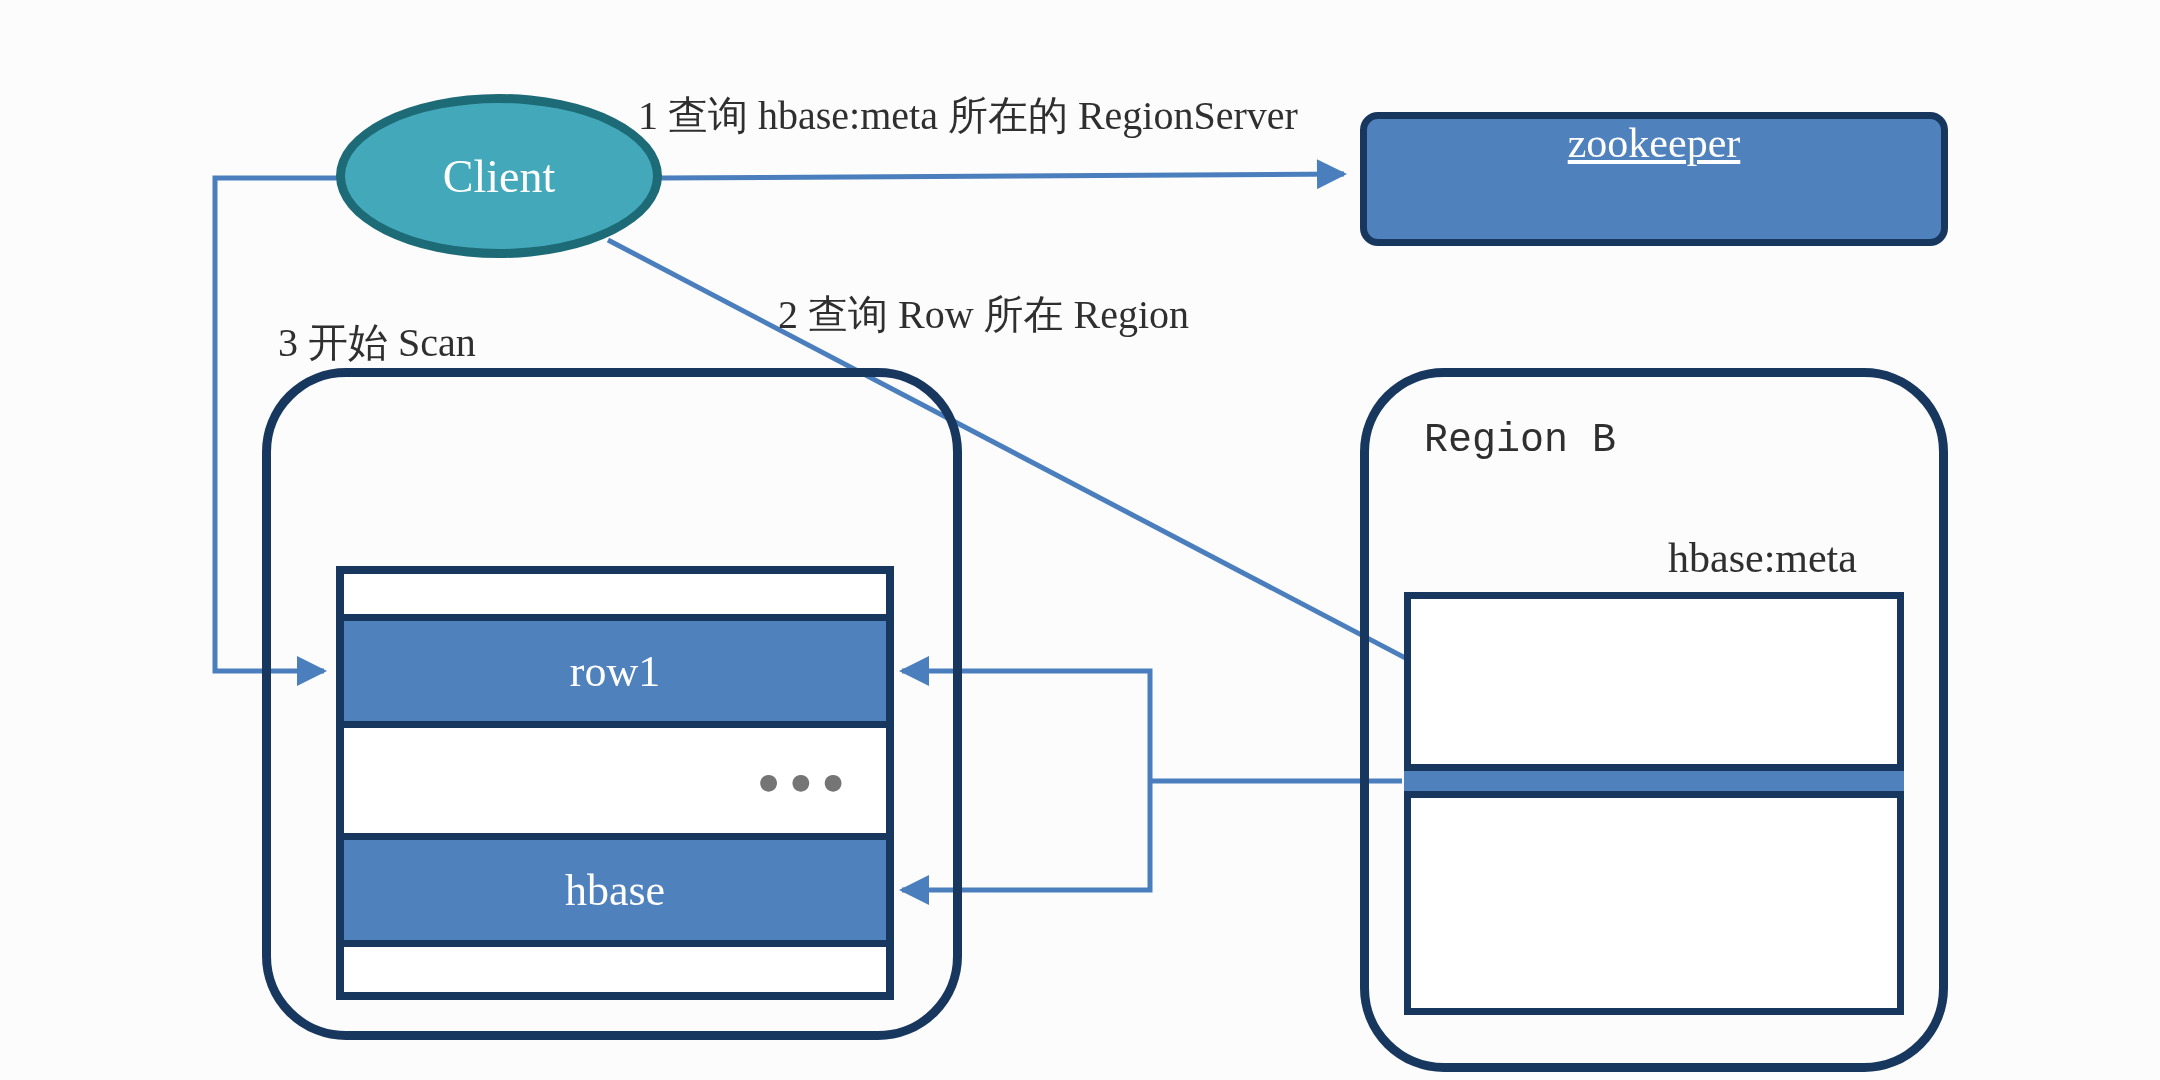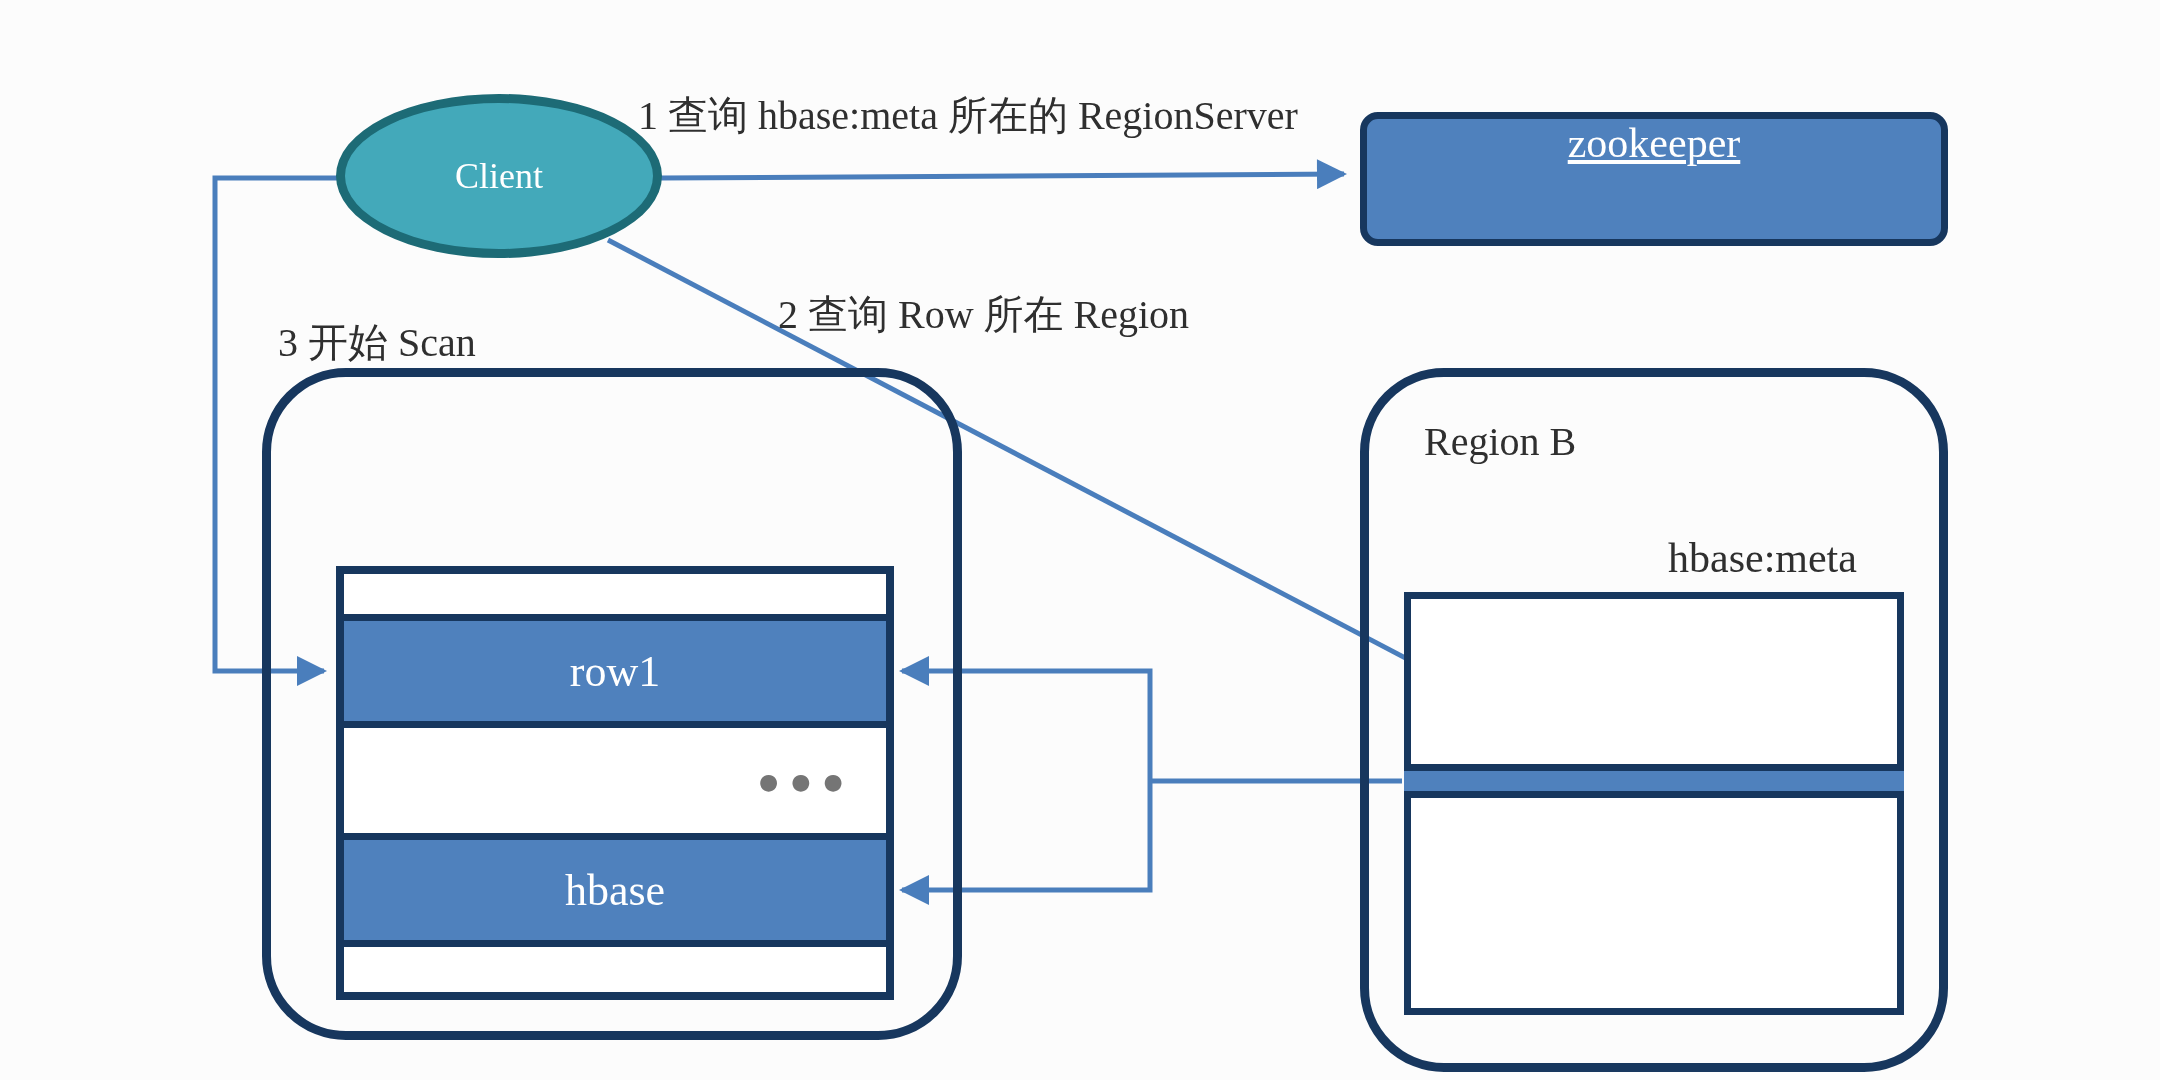--- a/index.html
+++ b/index.html
@@ -13,21 +13,21 @@
     font-family:"Liberation Serif","DejaVu Serif",serif;
     color:var(--text);
   }
   .abs { position:absolute; }
 
   
   .client {
     left:336px; top:94px; width:326px; height:164px; box-sizing:border-box;
     background:var(--teal_fill); border:9px solid var(--teal_border); border-radius:50%;
     display:flex; align-items:center; justify-content:center;
-    color:#ffffff; font-size:36px;
+    color:#ffffff; font-size:46px;
   }
 
   
   .zookeeper {
     left:1360px; top:112px; width:588px; height:134px; box-sizing:border-box;
     background:var(--accent_blue); border:7px solid var(--navy); border-radius:18px;
     display:flex; align-items:flex-start; justify-content:center;
     color:#ffffff; font-size:42px;text-decoration:underline;
   }
 
@@ -36,21 +36,21 @@
   .step1 { left:638px; top:88px; }
   .step2 { left:778px; top:266px;margin-top:21px; }
   .step3 { left:278px; top:300px;margin-top:15px; }
 
   
   .region { box-sizing:border-box; border:9px solid var(--navy); border-radius:84px; background:transparent; }
   .region-c { left:262px; top:368px; width:700px; height:672px; }
   .region-b { left:1360px; top:368px; width:588px; height:704px; }
   .region-title { font-size:40px; white-space:nowrap; }
   .title-c { left:262px; top:418px; width:700px; text-align:center; }
-  .title-b { left:1424px; top:418px; }
+  .title-b { left:1424px; top:418px;font-family:Liberation Mono, monospace; }
   .meta-label { left:1668px; top:534px; font-size:42px; white-space:nowrap; }
 
   
   .table-c {
     left:336px; top:566px; width:558px; height:434px; box-sizing:border-box;
     border:8px solid var(--navy); background:#ffffff;
     display:flex; flex-direction:column;text-align:center;
   }
   .tc-strip-top { height:40px; background:#ffffff; }
   .tc-sep { height:7px; background:var(--navy); flex:none; }

